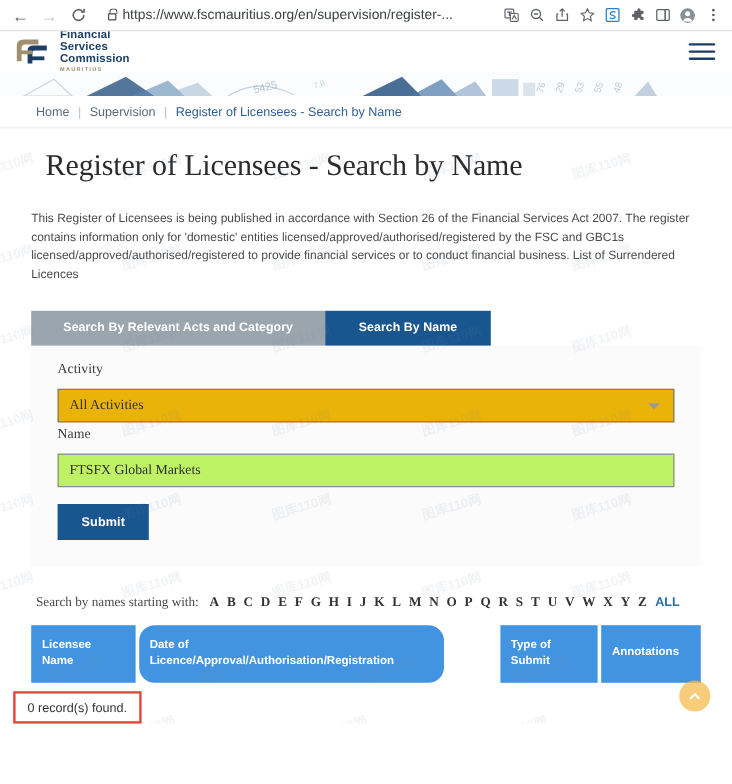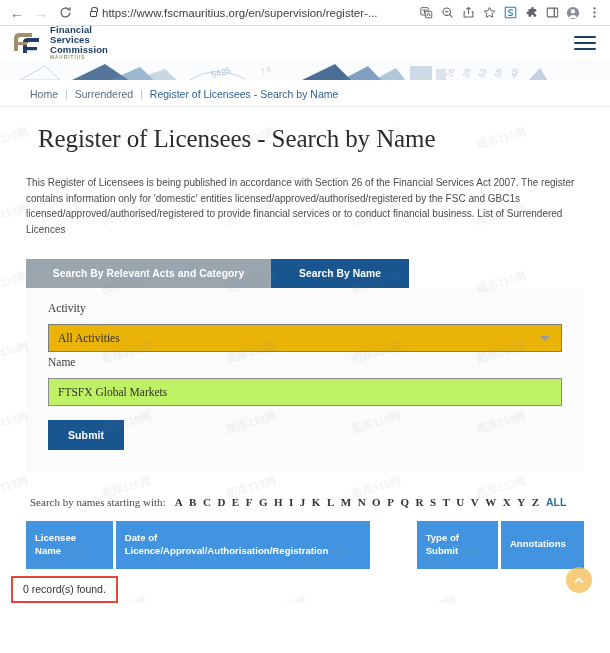--- a/index.html
+++ b/index.html
@@ -245,21 +245,21 @@
     color: #fff;
     font-size: 9.6px;
     font-weight: bold;
     padding: 11px 9px;
     line-height: 1.35;
     min-height: 46px;
     display: flex;
     align-items: center;
   }
   .th.c1 { width: 94px; }
-  .th.c2 { width: 279px; }
+  .th.c2 { width: 279px; border-radius: 13px; }
   .th.c3 { width: 88px; margin-left: 44px; }
   .th.c4 { width: 90px; }
 
   .record-wrap {
     margin: 7px 0 0 -13px;
     display: inline-block;
     border-radius: 12px;
   }
   .record-box {
     display: inline-block;
@@ -426,21 +426,21 @@
     <text x="500" y="18" font-size="8" fill="#93a9c0" opacity="0.6" transform="rotate(-72 500 18)">55</text>
     <text x="516" y="18" font-size="8" fill="#93a9c0" opacity="0.6" transform="rotate(-72 516 18)">48</text>
     <polygon points="528,21 540,8 548,21" fill="#a9bdd2" opacity="0.7"></polygon>
     <rect y="20" width="610" height="2" fill="#ffffff"></rect>
   </svg>
 </div>
 
 <div class="breadcrumb">
   <a href="#">Home</a>
   <span class="sep">|</span>
-  <a href="#">Surrendered</a>
+  <a href="#">Supervision</a>
   <span class="sep">|</span>
   <span class="current">Register of Licensees - Search by Name</span>
 </div>
 
 <div class="content">
 
   <h1 class="page-title">Register of Licensees - Search by Name</h1>
 
   <p class="intro">This Register of Licensees is being published in accordance with Section 26 of the Financial Services Act 2007. The register contains information only for 'domestic' entities licensed/approved/authorised/registered by the FSC and GBC1s licensed/approved/authorised/registered to provide financial services or to conduct financial business. List of Surrendered Licences</p>
 

